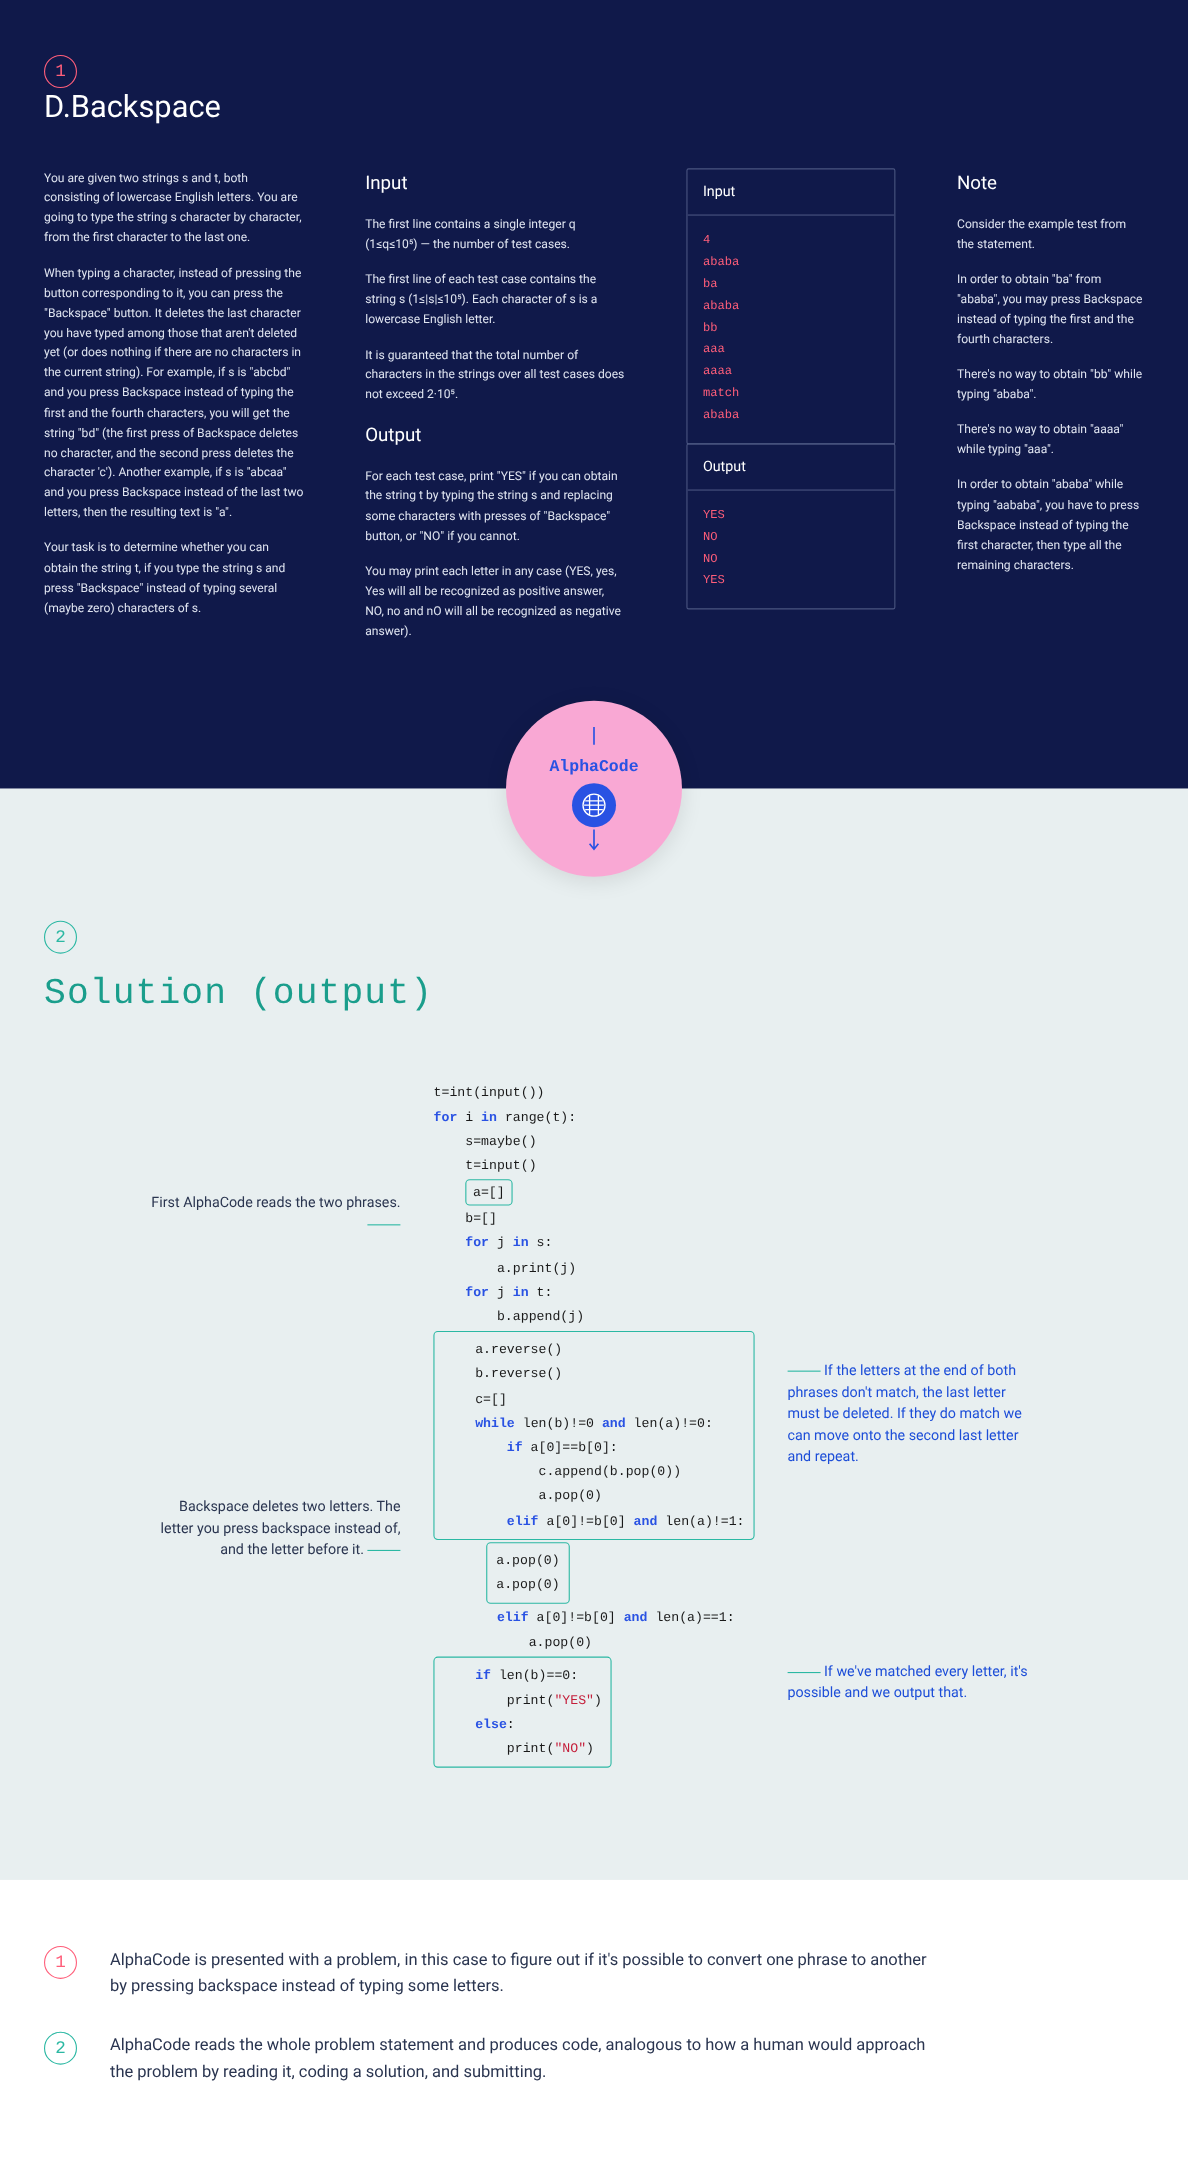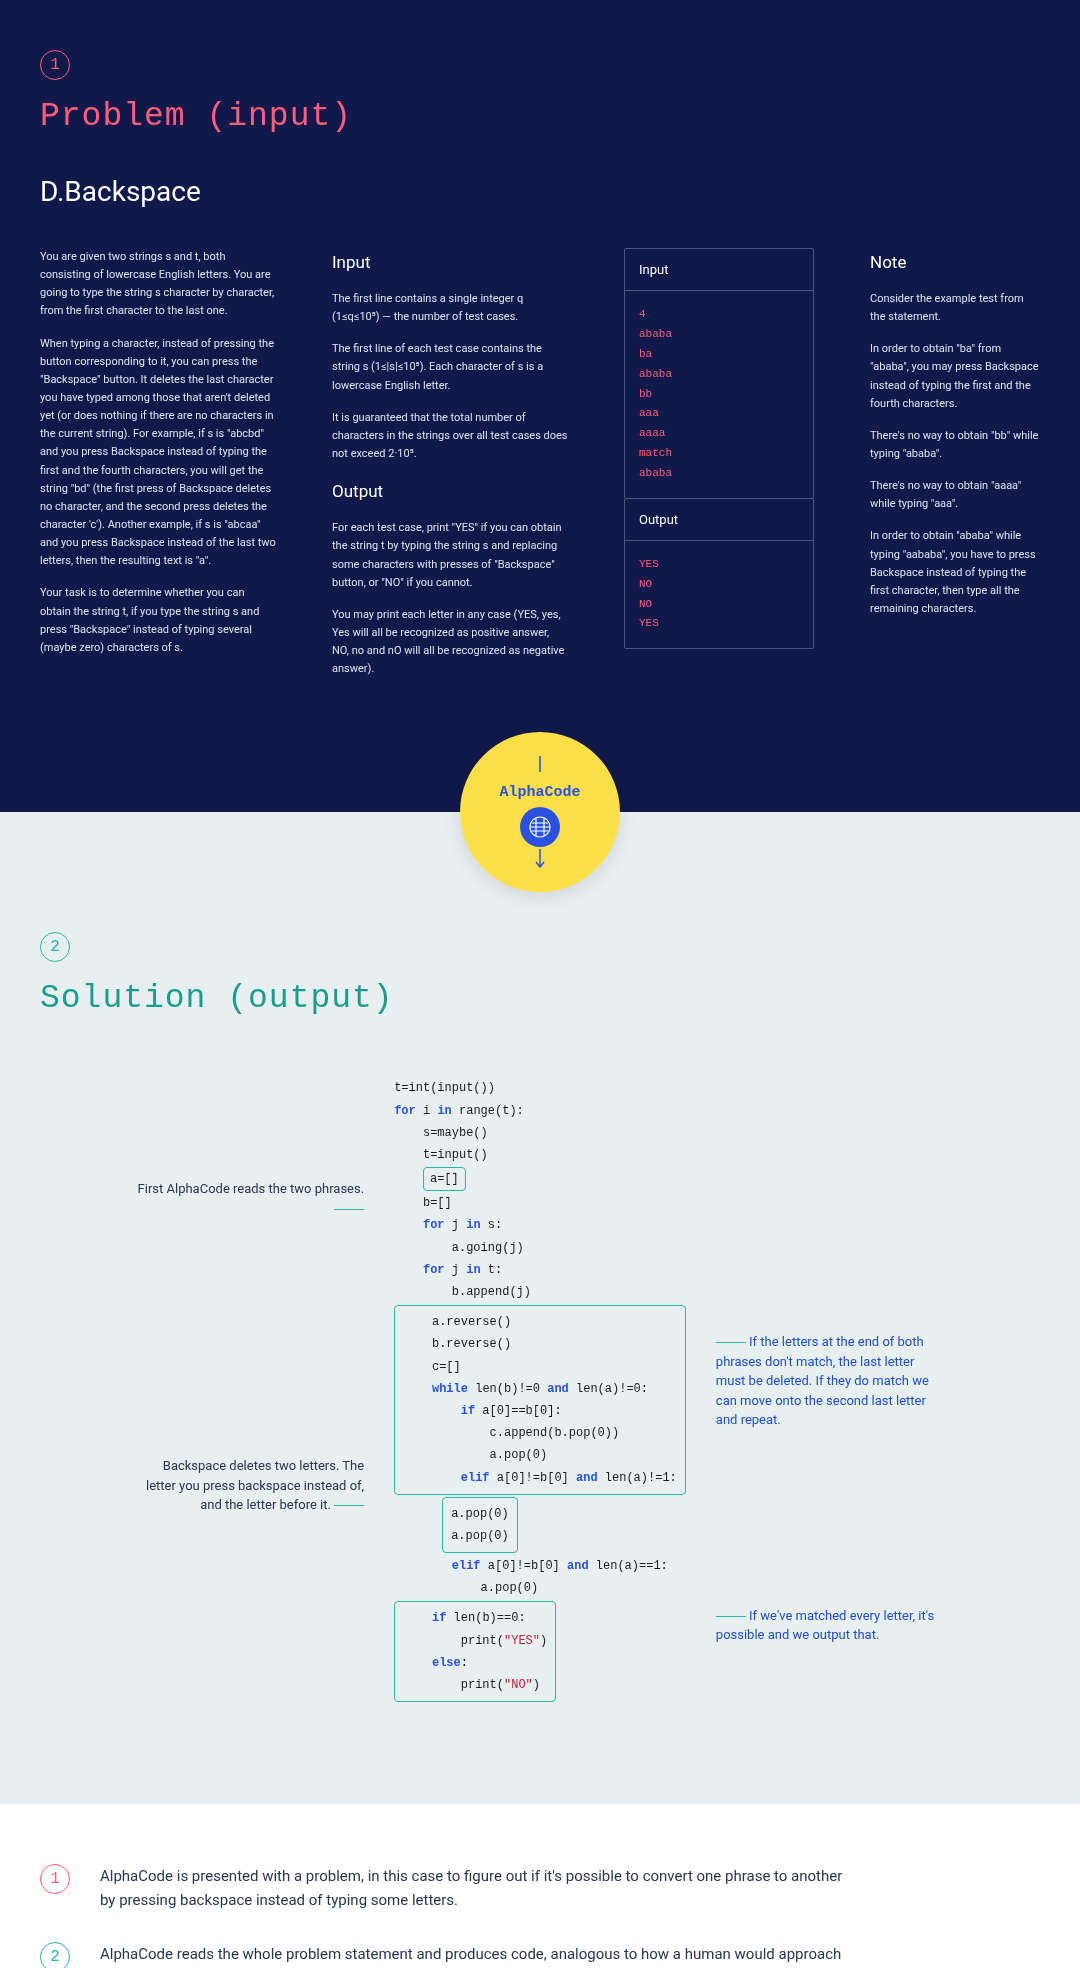--- a/index.html
+++ b/index.html
@@ -34,21 +34,21 @@
   .col p { margin-bottom: 14px; color: #dfe4f0; }
   .col h3 { font-size: 17px; font-weight: 400; margin-bottom: 14px; color: #fff; }
   
   .io-box { border: 1px solid #4a5580; border-radius: 2px; overflow: hidden; }
   .io-header { padding: 10px 14px; border-bottom: 1px solid #4a5580; font-size: 13px; color: #fff; }
   .io-content { padding: 14px; font-family: 'Courier New', monospace; font-size: 11px; line-height: 1.8; color: #ff5e7a; }
   .io-box + .io-box { margin-top: -1px; }
   
   .alphacode-badge {
     position: absolute; left: 50%; transform: translateX(-50%);
-    width: 160px; height: 160px; background: #fde047; border-radius: 50%;
+    width: 160px; height: 160px; background: #f9a8d4; border-radius: 50%;
     display: flex; flex-direction: column; align-items: center; justify-content: center;
     z-index: 10; box-shadow: 0 4px 20px rgba(0,0,0,0.1);
   }
   .alphacode-badge svg.arr { stroke: #2952e3; fill: none; stroke-width: 1.5; }
   .alphacode-name { color: #2952e3; font-family: 'Courier New', monospace; font-size: 15px; margin: 6px 0; font-weight: bold; }
   .alphacode-icon { width: 40px; height: 40px; background: #2952e3; border-radius: 50%; display:flex; align-items:center; justify-content:center; }
   
   .code-area { display: flex; justify-content: center; margin-top: 60px; gap: 30px; }
   .annotations-left { width: 230px; text-align: right; font-size: 13px; color: #2a3550; padding-top: 50px; line-height: 1.5; }
   .annotations-right { width: 230px; font-size: 13px; color: #1d4ed8; padding-top: 50px; line-height: 1.5; }
@@ -67,21 +67,20 @@
   .ann-spacer-1 { height: 52px; }
   .ann-spacer-2 { height: 222px; }
   .ann-spacer-r1 { height: 205px; }
   .ann-spacer-r2 { height: 160px; }
 </style>
 </head>
 <body>
 
 <div class="section-problem">
   <span class="badge-num badge-red">1</span>
-  <h1 class="title-mono title-red">Problem (input)</h1>
   <h2 class="problem-title">D.Backspace</h2>
   
   <div class="columns">
     <div class="col">
       <p>You are given two strings s and t, both consisting of lowercase English letters. You are going to type the string s character by character, from the first character to the last one.</p>
       <p>When typing a character, instead of pressing the button corresponding to it, you can press the "Backspace" button. It deletes the last character you have typed among those that aren't deleted yet (or does nothing if there are no characters in the current string). For example, if s is "abcbd" and you press Backspace instead of typing the first and the fourth characters, you will get the string "bd" (the first press of Backspace deletes no character, and the second press deletes the character 'c'). Another example, if s is "abcaa" and you press Backspace instead of the last two letters, then the resulting text is "a".</p>
       <p>Your task is to determine whether you can obtain the string t, if you type the string s and press "Backspace" instead of typing several (maybe zero) characters of s.</p>
     </div>
 
     <div class="col">
@@ -160,21 +159,21 @@
     </div>
 
     <div class="code-block" id="code-block">
         <div class="code-line">t=int(input())</div>
         <div class="code-line"><span class="kw">for</span> i <span class="kw">in</span> range(t):</div>
         <div class="code-line">    s=maybe()</div>
         <div class="code-line">    t=input()</div>
         <div class="code-line">    <span class="hl-box">a=[]</span></div>
         <div class="code-line">    b=[]</div>
         <div class="code-line">    <span class="kw">for</span> j <span class="kw">in</span> s:</div>
-        <div class="code-line">        a.going(j)</div>
+        <div class="code-line">        a.print(j)</div>
         <div class="code-line">    <span class="kw">for</span> j <span class="kw">in</span> t:</div>
         <div class="code-line">        b.append(j)</div>
         <div class="hl-box-block" style="margin-left:0">
           <div class="code-line">    a.reverse()</div>
           <div class="code-line">    b.reverse()</div>
           <div class="code-line">    c=[]</div>
           <div class="code-line">    <span class="kw">while</span> len(b)!=0 <span class="kw">and</span> len(a)!=0:</div>
           <div class="code-line">        <span class="kw">if</span> a[0]==b[0]:</div>
           <div class="code-line">            c.append(b.pop(0))</div>
           <div class="code-line">            a.pop(0)</div>

